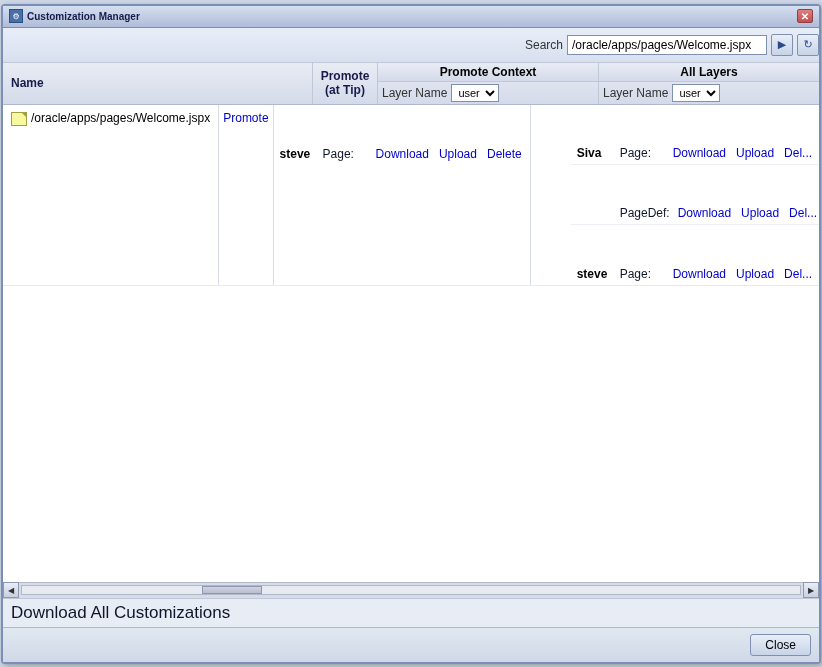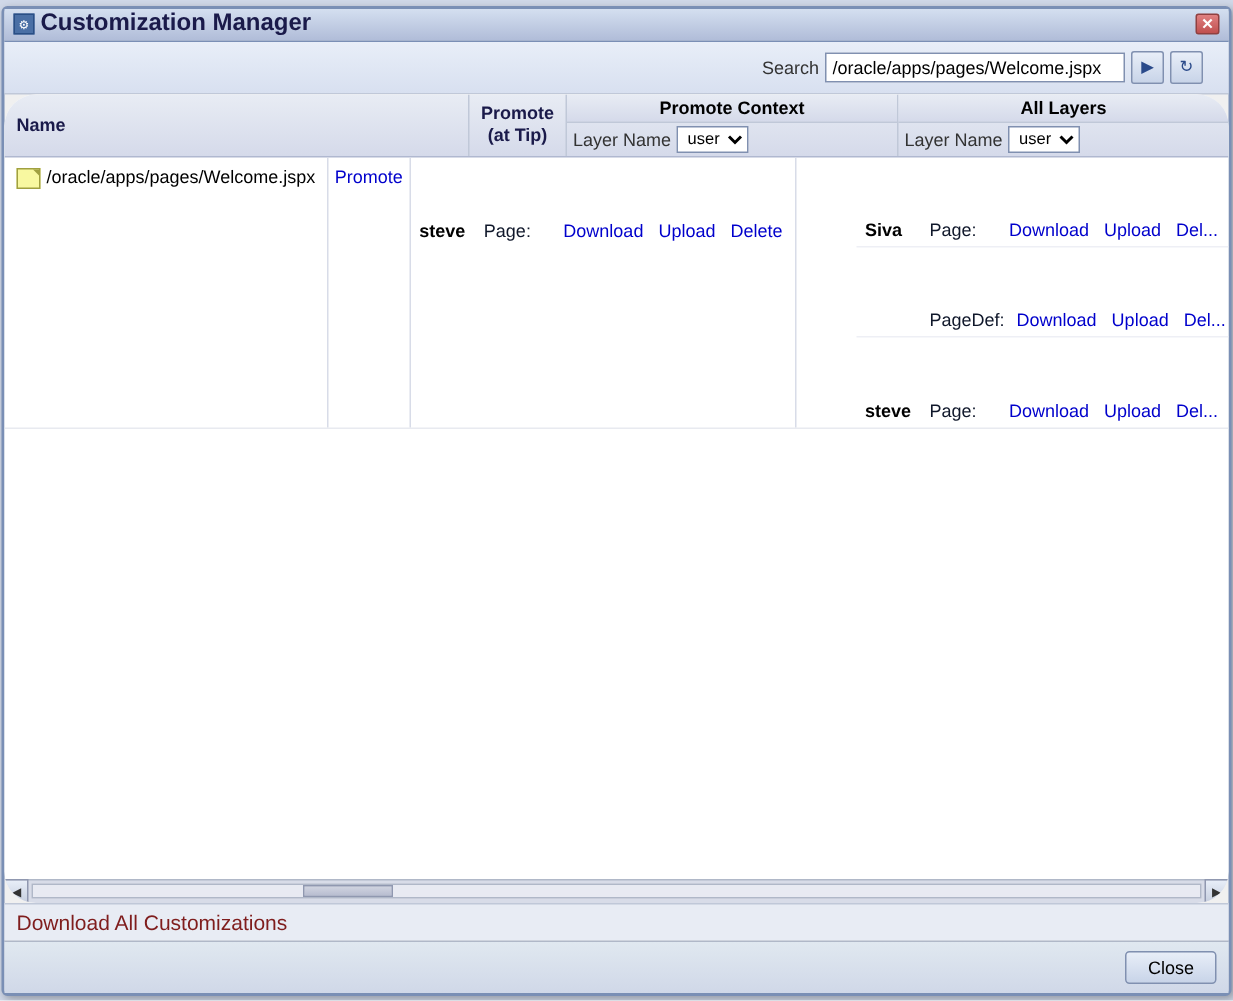--- a/index.html
+++ b/index.html
@@ -48,21 +48,21 @@
       background: #4a6fa5;
       border: 1px solid #2a4f85;
       display: flex;
       align-items: center;
       justify-content: center;
       font-size: 8px;
       color: white;
     }
 
     .title-text {
-      font-size: 16px;
+      font-size: 10px;
       font-weight: bold;
       color: #1a1a4a;
     }
 
     .title-close {
       width: 16px;
       height: 14px;
       background: linear-gradient(to bottom, #e08080, #c05050);
       border: 1px solid #904040;
       border-radius: 2px;
@@ -70,21 +70,21 @@
       align-items: center;
       justify-content: center;
       font-size: 10px;
       color: white;
       cursor: pointer;
       font-weight: bold;
     }
 
     .toolbar {
       background: linear-gradient(to bottom, #e8eef8, #d8e0f0);
-      padding: 6px 17px;
+      padding: 6px 0;
       display: flex;
       align-items: center;
       justify-content: flex-end;
       gap: 4px;
       border-bottom: 1px solid #c0c8d8;
       flex-shrink: 0;
     }
 
     .search-label {
       color: #333;
@@ -111,21 +111,20 @@
       font-size: 11px;
       color: #2a4a8a;
     }
 
     .content {
       flex: 1;
       display: flex;
       flex-direction: column;
       overflow: hidden;
       background: white;
-      border-radius: 21px;
     }
 
     .table-header {
       background: linear-gradient(to bottom, #e8ecf4, #d5daea);
       border-bottom: 1px solid #b0b8d0;
       display: flex;
       flex-shrink: 0;
     }
 
     .col-name {
@@ -336,23 +335,23 @@
     }
 
     .footer-bar {
       padding: 4px 8px;
       background: #e8ecf4;
       border-top: 1px solid #c0c8d8;
       flex-shrink: 0;
     }
 
     .download-all-link {
-      color: #7f1d1d;
+      color: #0f172a;
       text-decoration: none;
-      font-size: 14px;
+      font-size: 17px;
       cursor: pointer;
       text-align: center;
     }
 
     .bottom-bar {
       padding: 6px 8px;
       background: linear-gradient(to bottom, #e0e8f0, #d0d8e8);
       border-top: 1px solid #b0b8c8;
       display: flex;
       justify-content: flex-end;

